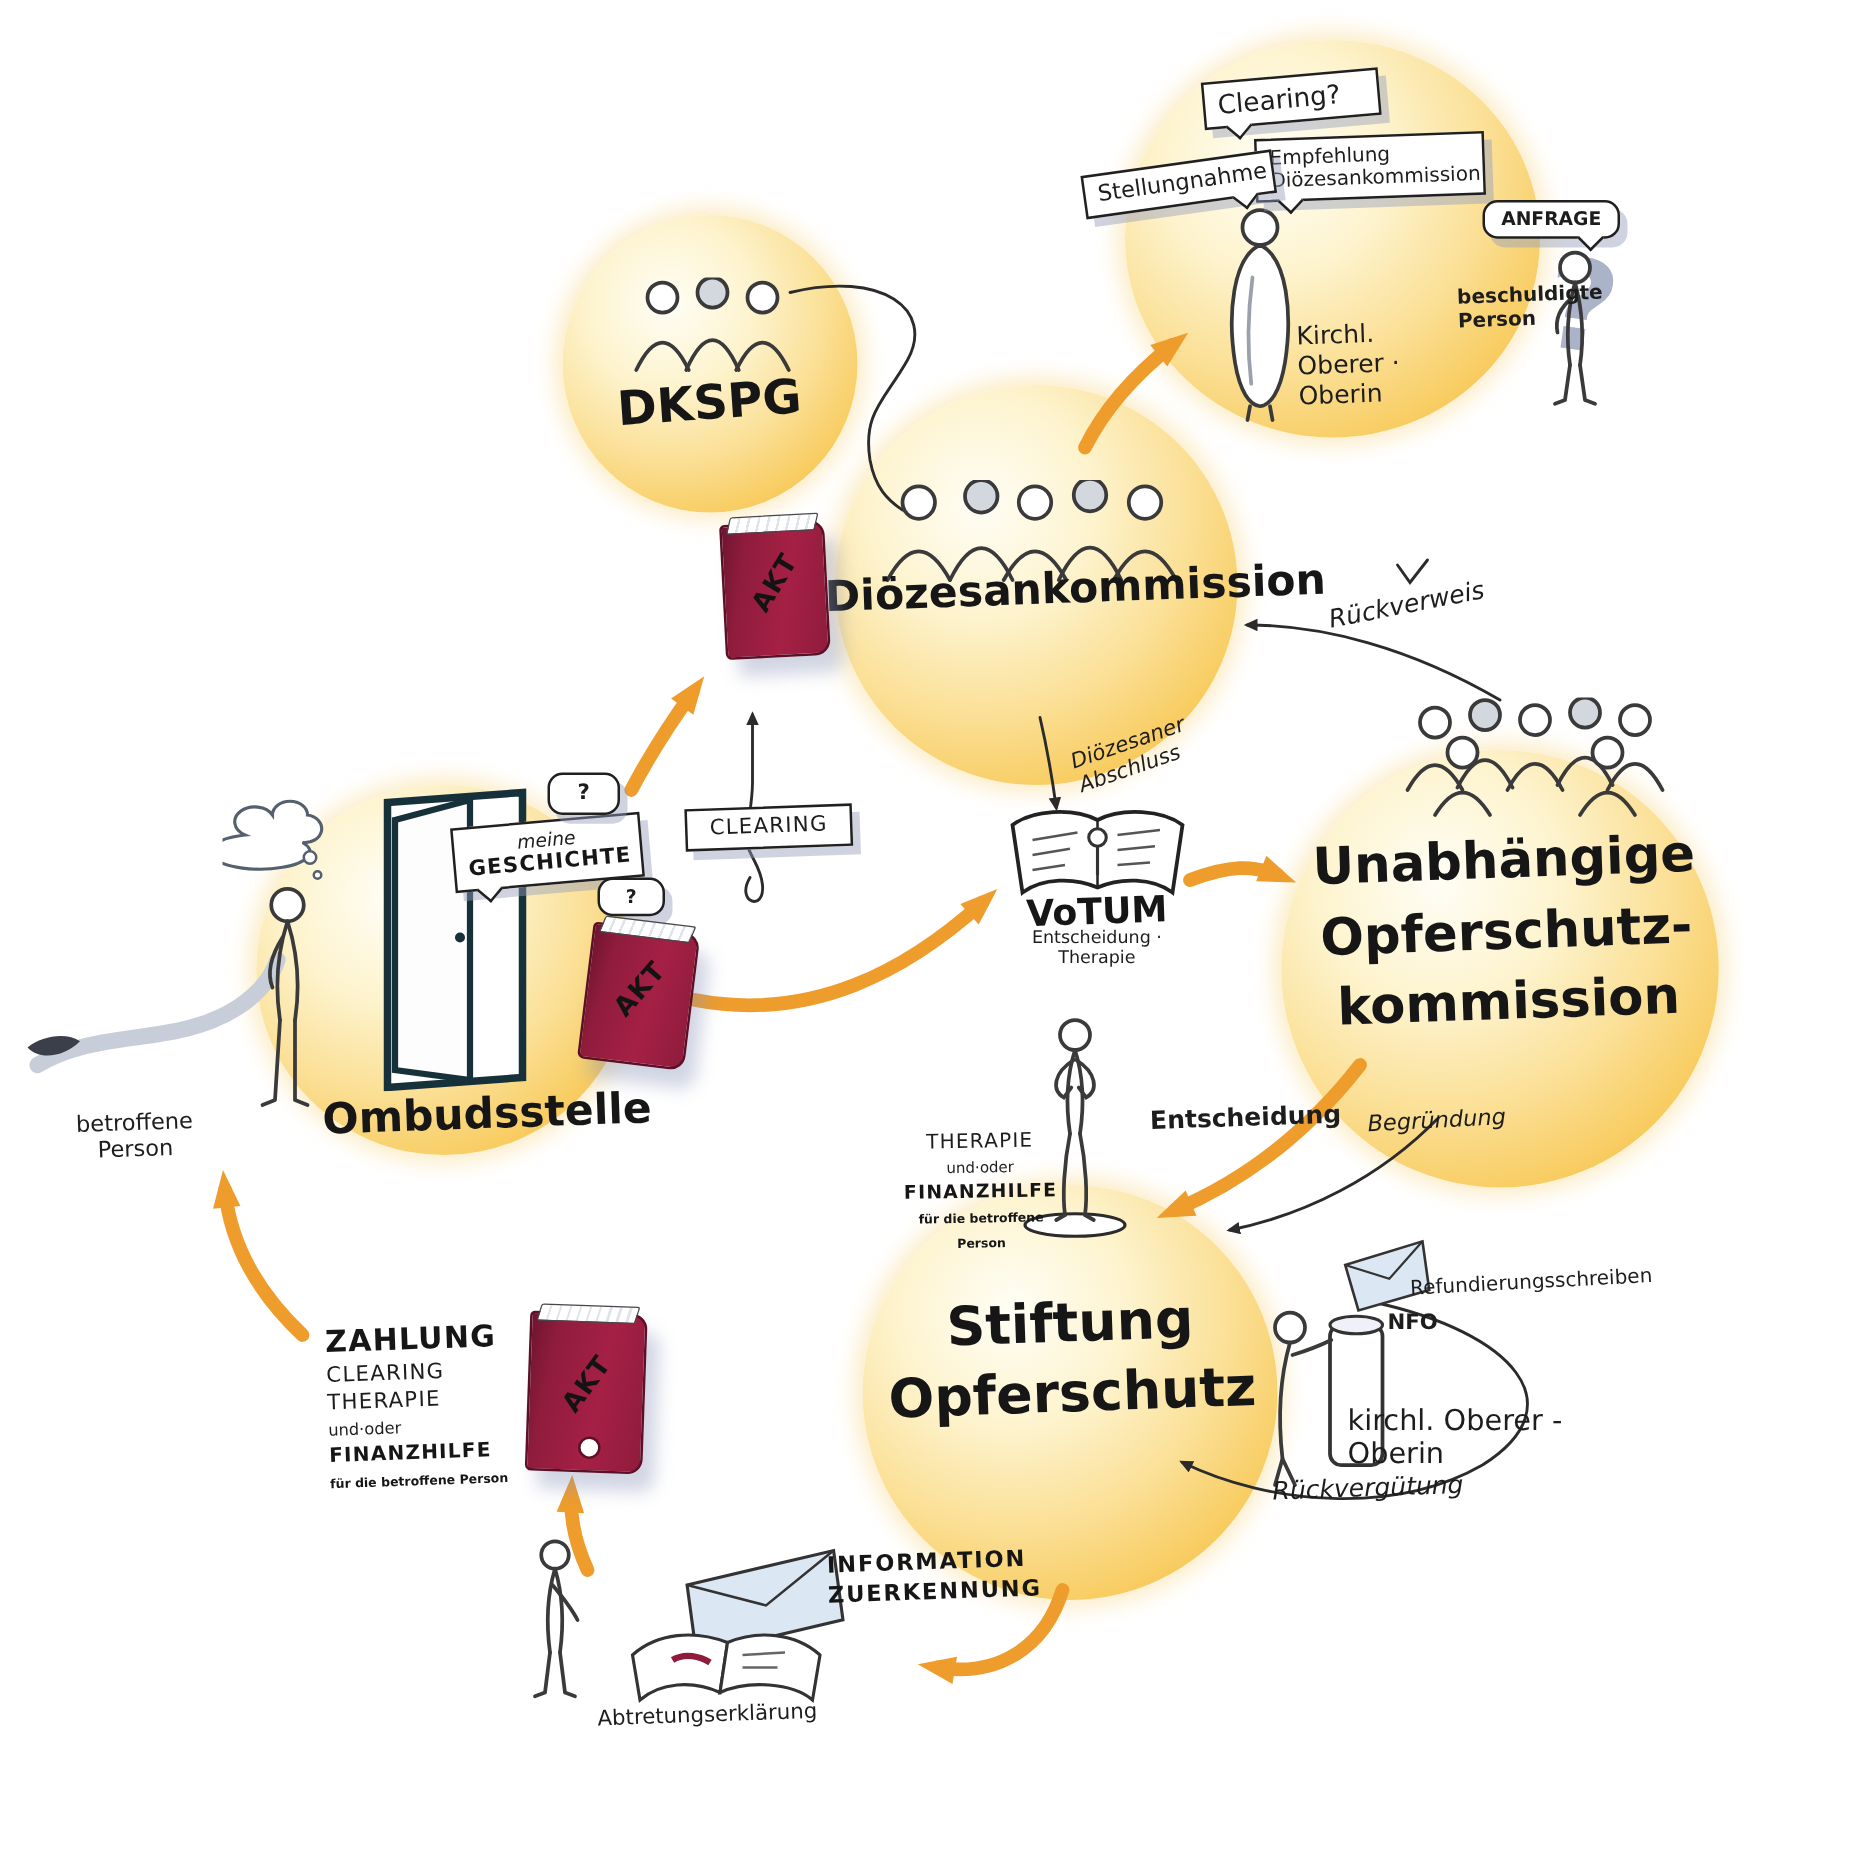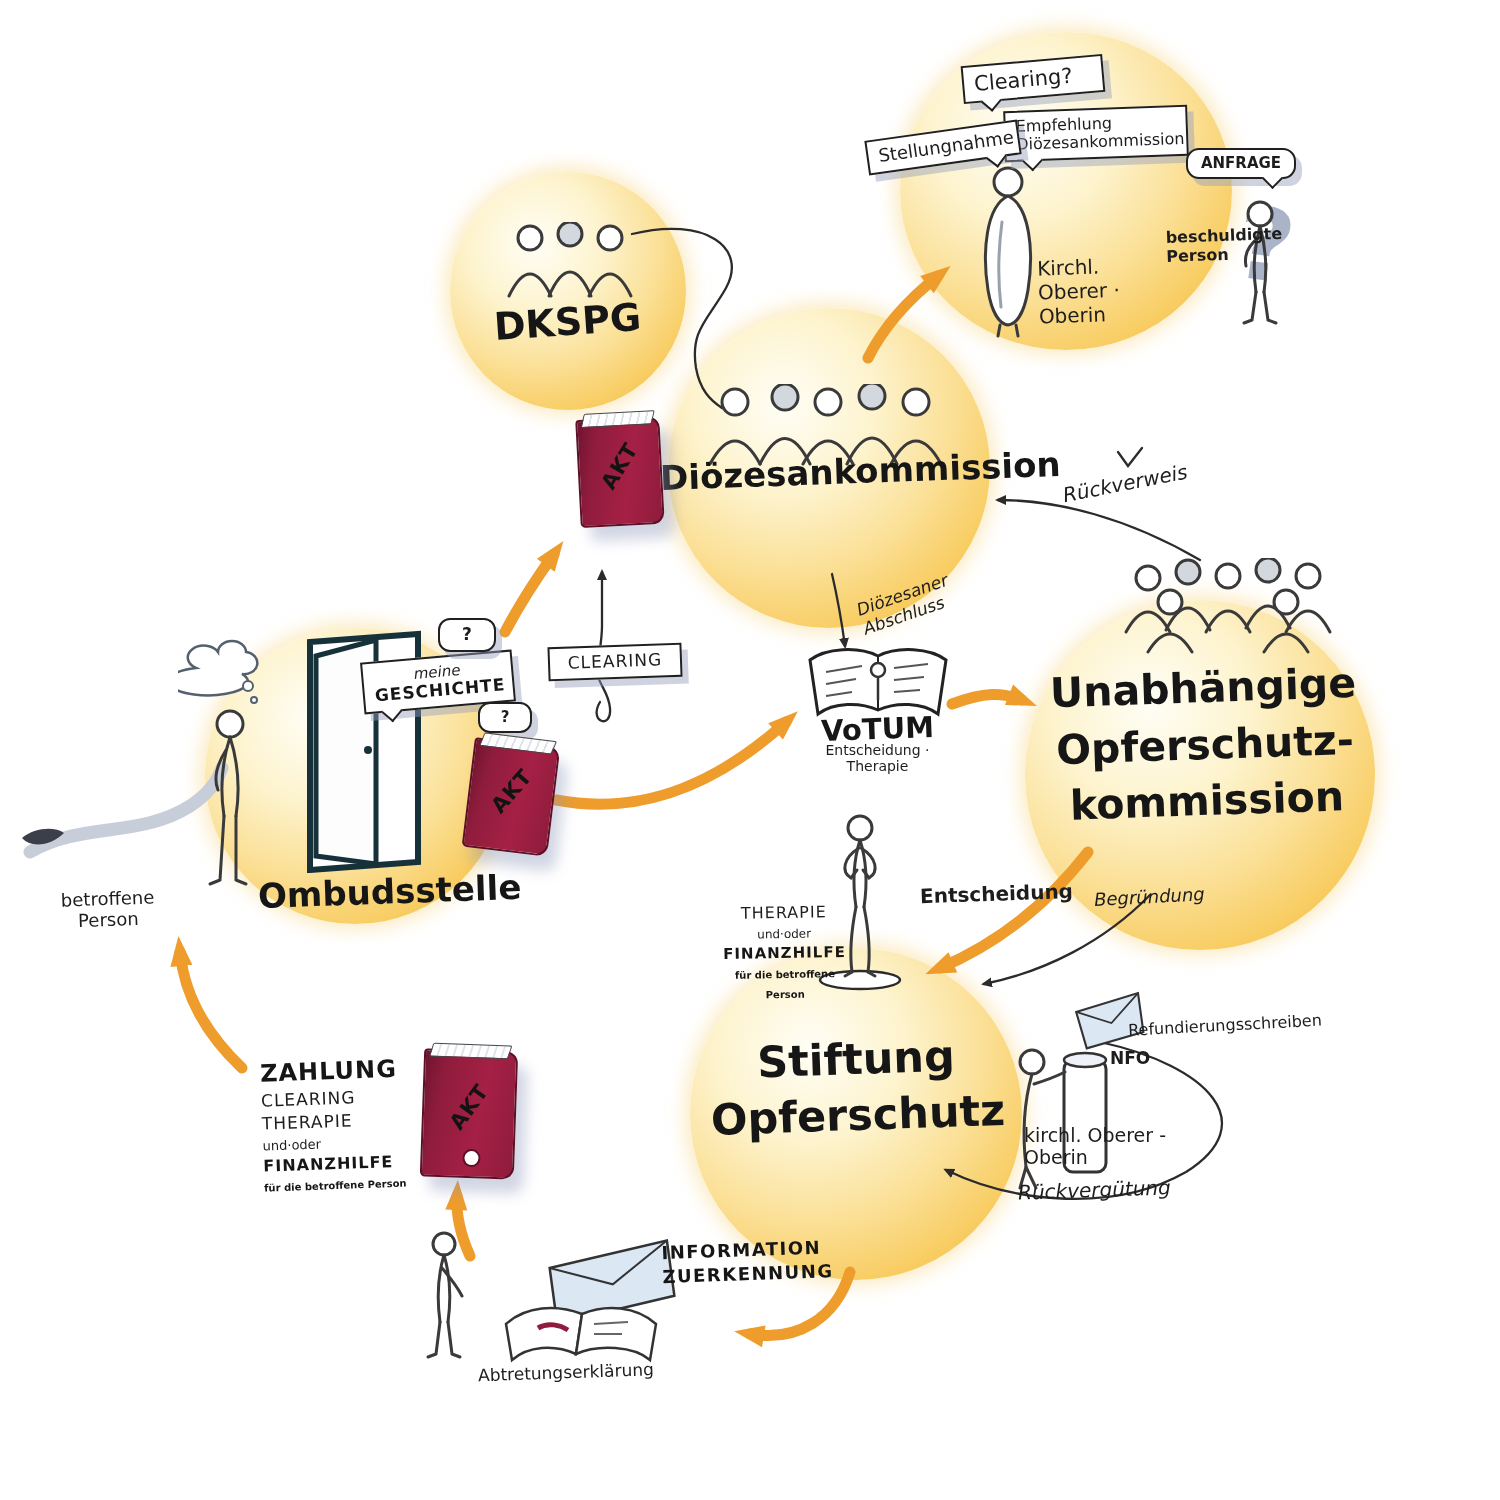--- a/index.html
+++ b/index.html
@@ -105,21 +105,21 @@
       <path class="inkFill" d="M40,34 C18,44 14,90 20,128 C24,152 32,162 40,163 C48,162 56,152 60,128 C66,90 62,44 40,34 Z"></path>
       <path class="ink" d="M34,60 C30,90 30,120 33,145" style="stroke:#9aa1ad;"></path>
       <path class="ink" d="M32,163 L30,174 M48,163 L50,174"></path>
     </svg>
   </figure>
   <div class="abs lvl hand" style="left:1038px;top:254px;width:150px;font-size:20px;transform:rotate(-2deg);font-weight:500;">
     <span>Kirchl.</span><br>
     <span>Oberer · Oberin</span>
   </div>
 
-  <div class="sbox rbubble" style="left:1186px;top:148px;width:86px;font-size:15px;font-weight:bold;text-align:center;border-radius:13px;">
+  <div class="sbox rbubble" style="left:1186px;top:160px;width:86px;font-size:15px;font-weight:bold;text-align:center;">
     <span>ANFRAGE</span>
     <span class="tail" style="left:auto;right:14px;"></span>
   </div>
   <div class="abs" style="left:1236px;top:196px;z-index:4;font-size:100px;font-weight:bold;color:#aab3c8;transform:rotate(8deg);line-height:1;">
     <span>?</span>
   </div>
   <figure class="abs lvl" style="left:1224px;top:196px;width:90px;height:130px;">
     <svg width="90" height="130" viewBox="0 0 90 130">
       <circle class="inkFill" cx="36" cy="18" r="12"></circle>
       <path class="ink" d="M36,30 C30,52 29,76 32,96 M36,30 C42,52 43,76 40,96"></path>
@@ -302,21 +302,21 @@
       <rect x="62" y="28" width="42" height="112" rx="9" fill="#ffffff" stroke="#333" stroke-width="3"></rect>
       <ellipse cx="83" cy="28" rx="21" ry="7" fill="#eef2f8" stroke="#333" stroke-width="2.5"></ellipse>
       <circle class="inkFill" cx="30" cy="30" r="12"></circle>
       <path class="ink" d="M30,42 C22,70 20,100 24,135 M32,52 C45,48 55,44 63,40"></path>
       <path class="ink" d="M24,135 L18,156 M24,135 L34,156"></path>
     </svg>
   </figure>
   <div class="abs lvl hand big" style="left:1110px;top:1048px;width:60px;font-size:17px;">
     <span>NFO</span>
   </div>
-  <div class="abs lvl hand" style="left:1024px;top:1124px;width:200px;font-size:19px;font-weight:500;">
+  <div class="abs lvl hand" style="left:1078px;top:1124px;width:200px;font-size:23px;font-weight:500;">
     <span>kirchl. Oberer - Oberin</span>
   </div>
   <div class="abs lvl hand ital" style="left:1018px;top:1178px;width:150px;font-size:20px;transform:rotate(-2deg);font-weight:500;">
     <span>Rückvergütung</span>
   </div>
 
   <div class="abs lvl" style="left:262px;top:1056px;width:150px;transform:rotate(-2deg);line-height:1.3;">
     <span class="big" style="font-size:24px;letter-spacing:1px;">ZAHLUNG</span><br>
     <span style="font-size:17px;letter-spacing:1px;">CLEARING</span><br>
     <span style="font-size:17px;letter-spacing:1px;">THERAPIE</span><br>

